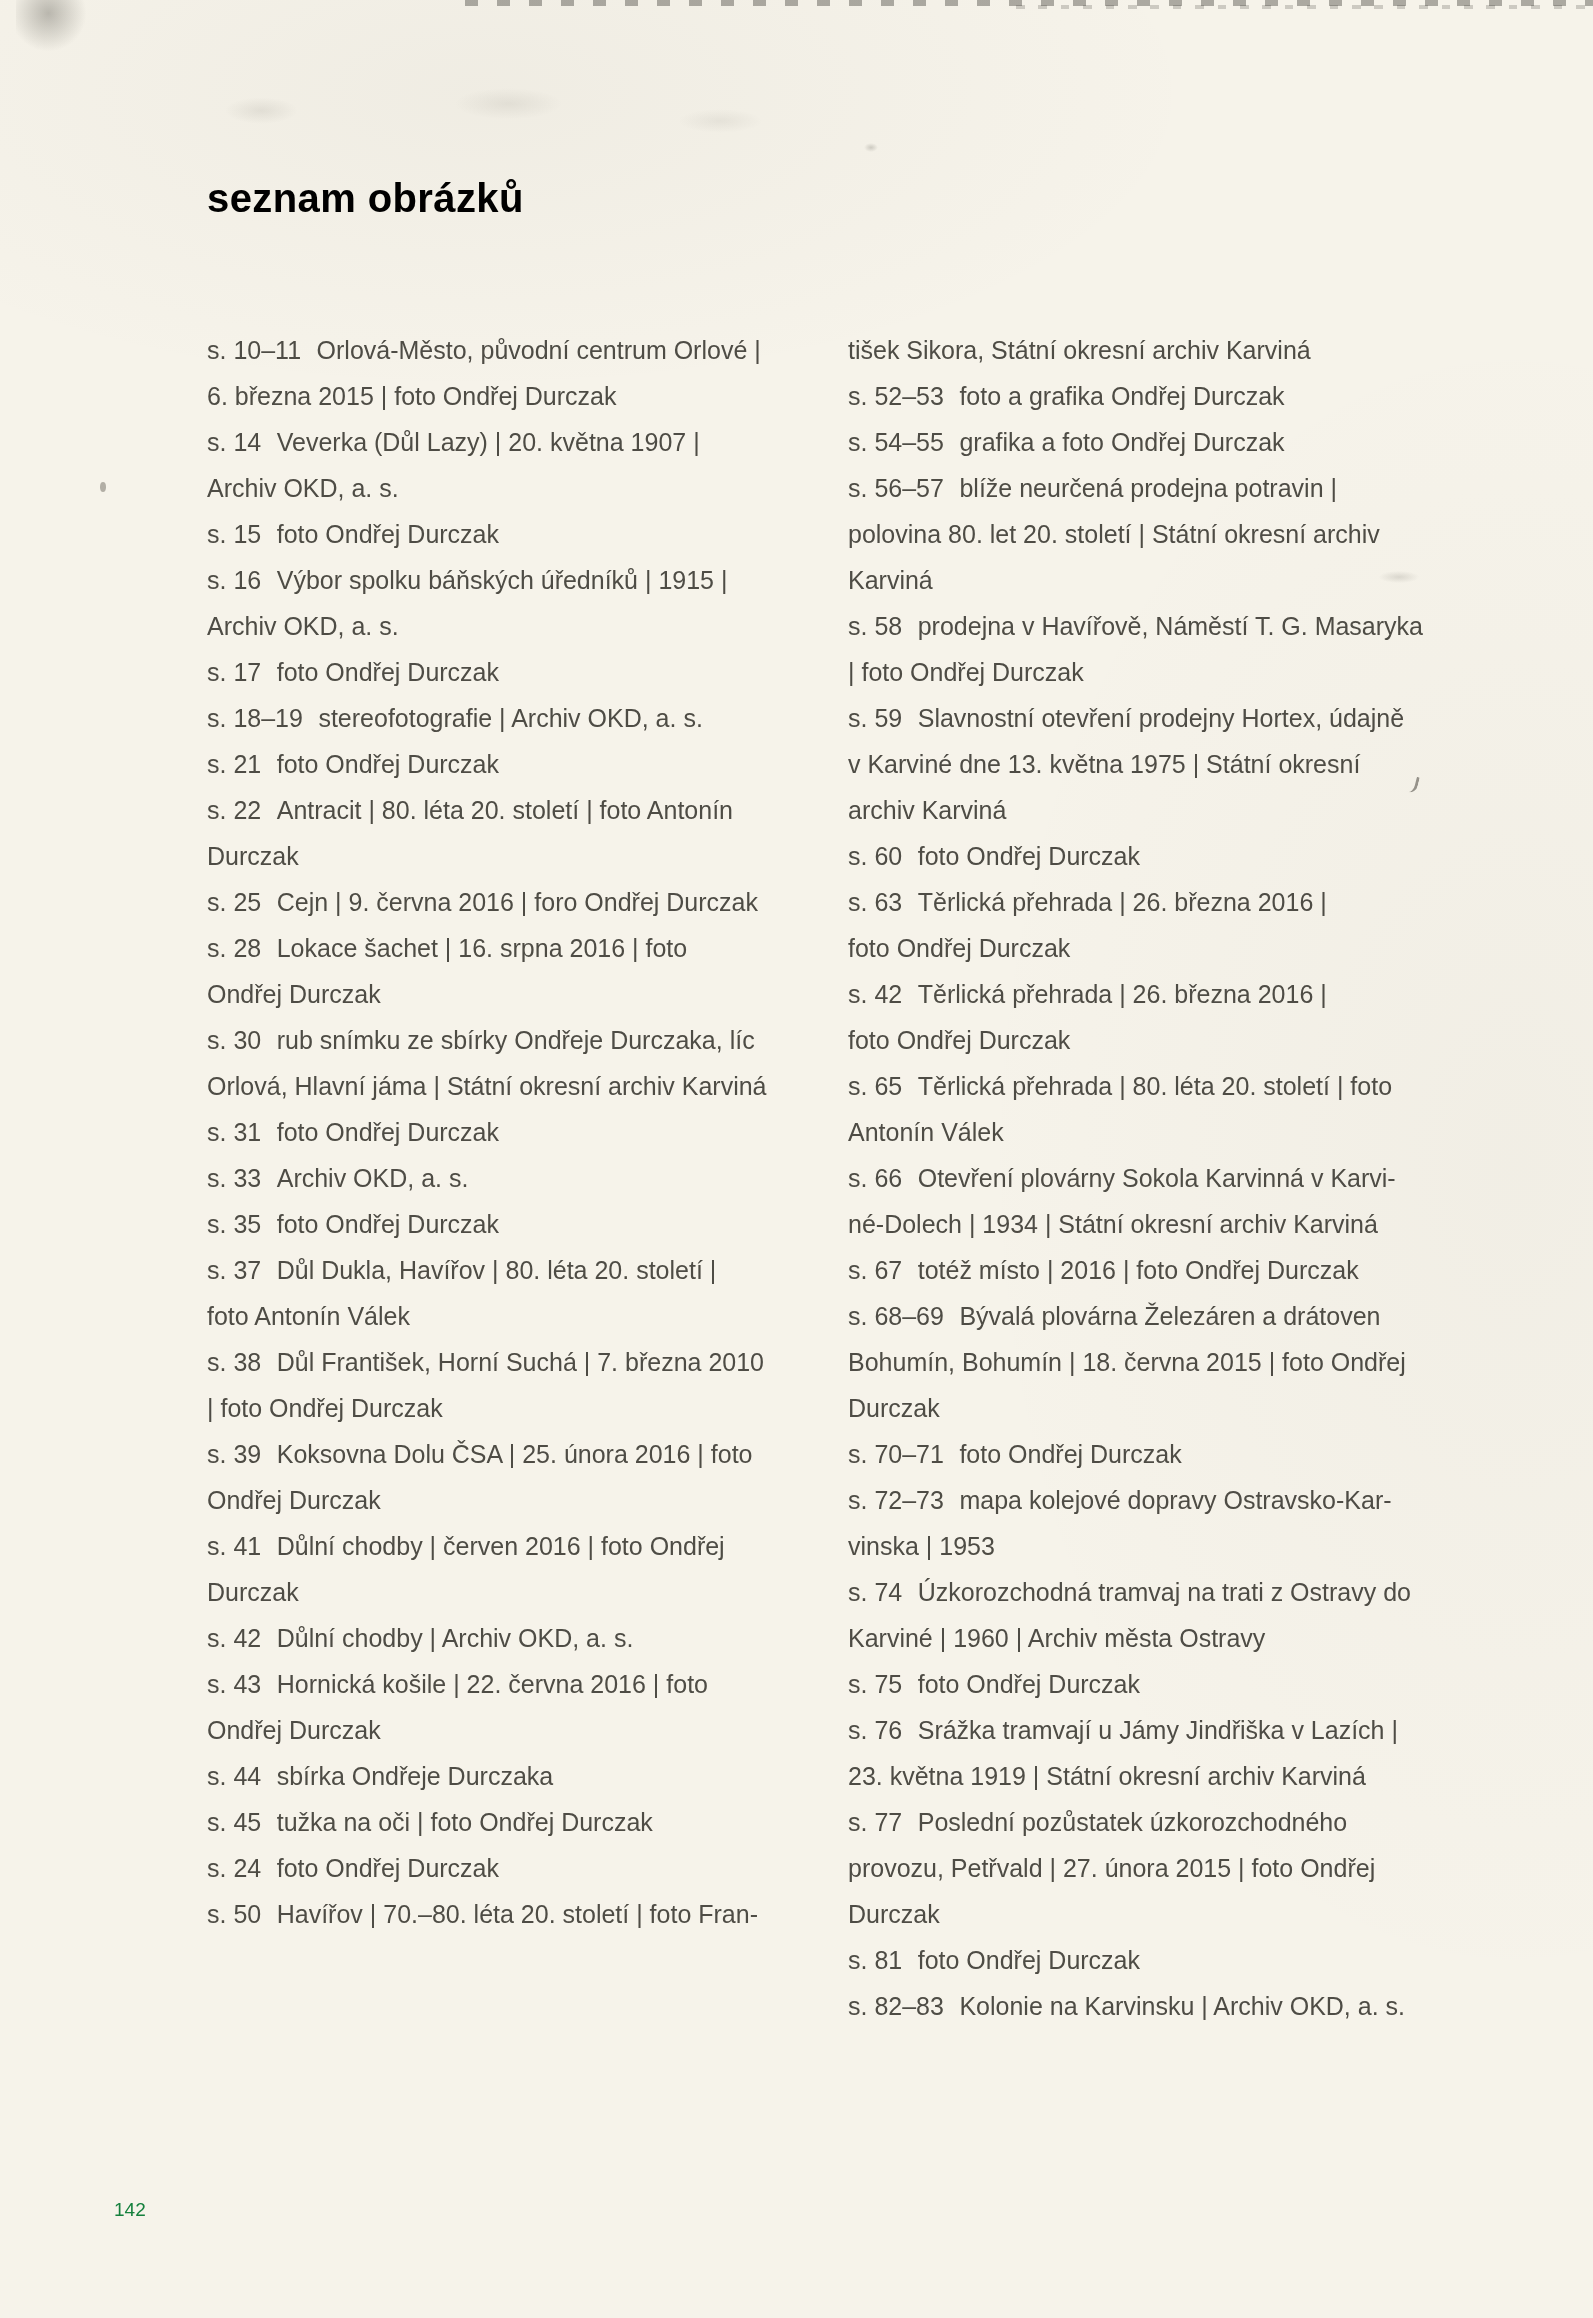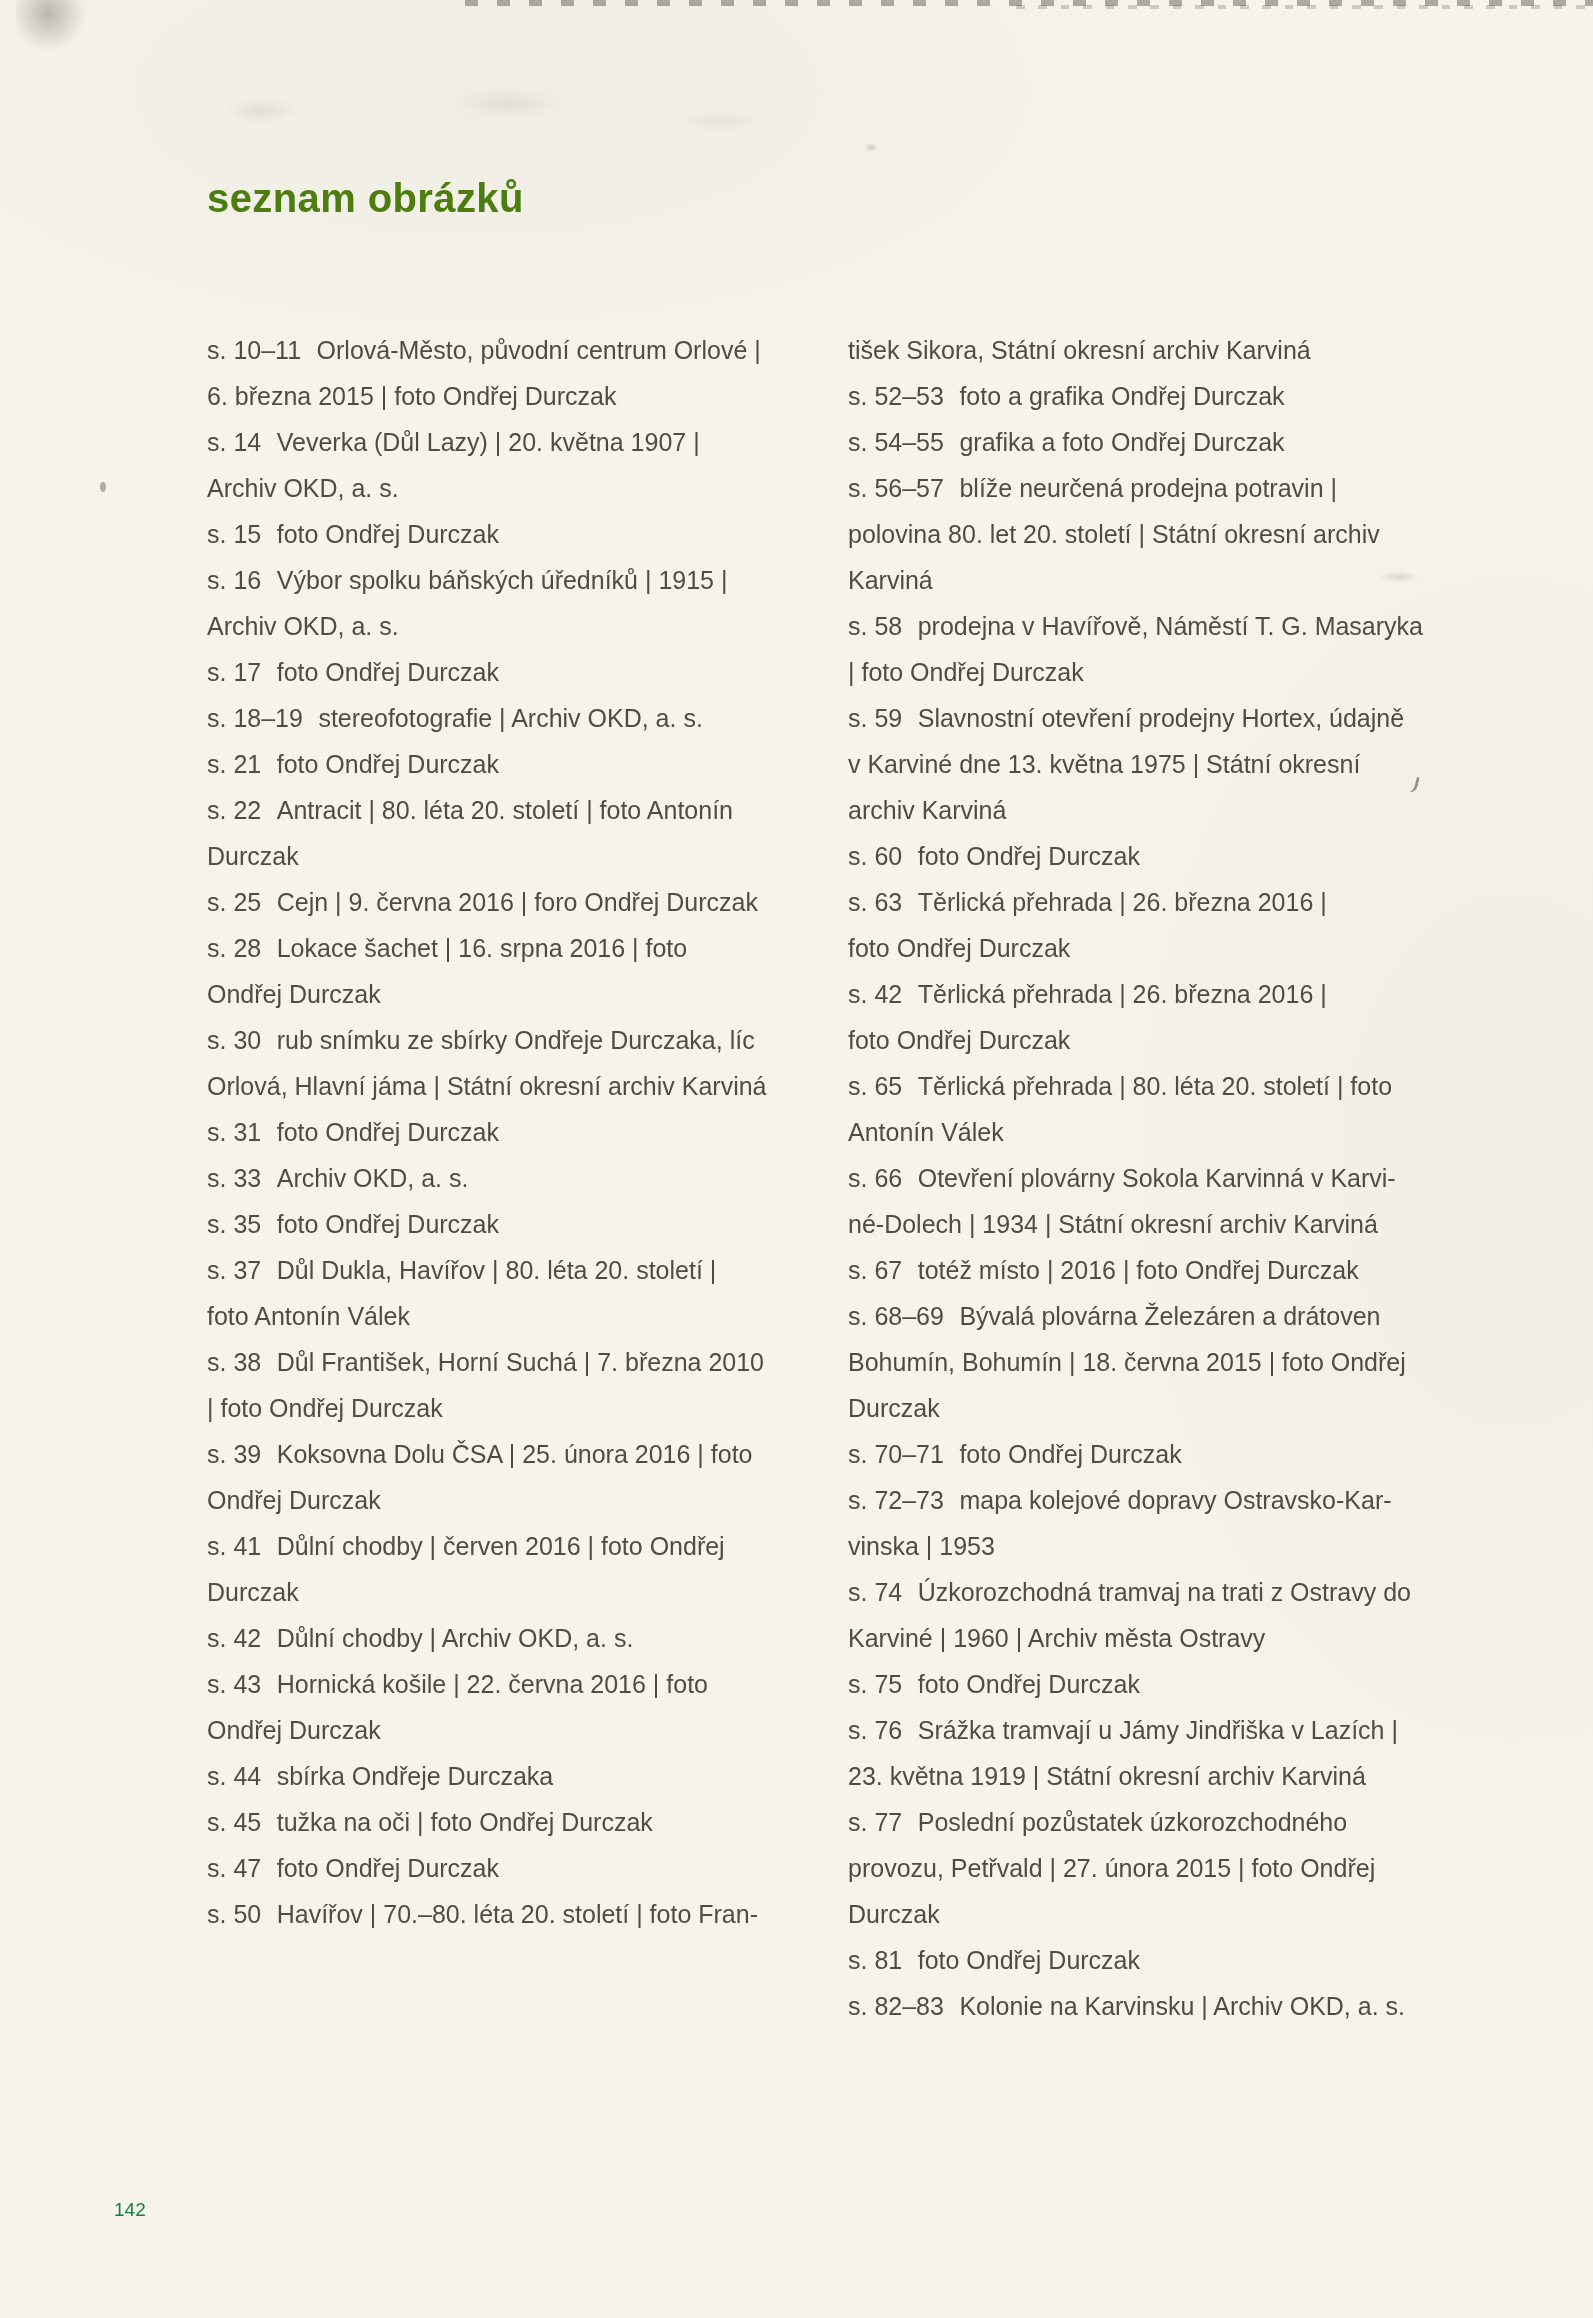--- a/index.html
+++ b/index.html
@@ -16,21 +16,21 @@
     position:absolute;inset:0;
     background:
       radial-gradient(1033px 430px at 30% 4%, rgba(120,115,100,0.05), rgba(0,0,0,0) 70%),
       radial-gradient(775px 1205px at 95% 50%, rgba(120,115,100,0.04), rgba(0,0,0,0) 70%);
     pointer-events:none;
   }
   .page-title{
     position:absolute;left:207px;top:176px;
     margin:0;
     font-size:40px;font-weight:700;
-    color:#4d7c0f;letter-spacing:0.4px;
+    color:#000000;letter-spacing:0.4px;
   }
   .columns{
     position:absolute;left:207px;top:327px;
     width:1222px;
     display:flex;
   }
   .col{display:block;}
   .col-left{width:641px;flex:0 0 641px;}
   .col-right{width:581px;flex:0 0 581px;}
   .line{
@@ -235,21 +235,21 @@
 
   <div class="line">
     <span class="line-num">s. 44</span><span class="line-text">sbírka Ondřeje Durczaka</span>
   </div>
 
   <div class="line">
     <span class="line-num">s. 45</span><span class="line-text">tužka na oči | foto Ondřej Durczak</span>
   </div>
 
   <div class="line">
-    <span class="line-num">s. 47</span><span class="line-text">foto Ondřej Durczak</span>
+    <span class="line-num">s. 24</span><span class="line-text">foto Ondřej Durczak</span>
   </div>
 
   <div class="line">
     <span class="line-num">s. 50</span><span class="line-text">Havířov | 70.–80. léta 20. století | foto Fran-</span>
   </div>
 </div>
   <div class="col col-right" id="col-right">
   <div class="line">
     <span class="line-num"></span><span class="line-text">tišek Sikora, Státní okresní archiv Karviná</span>
   </div>

